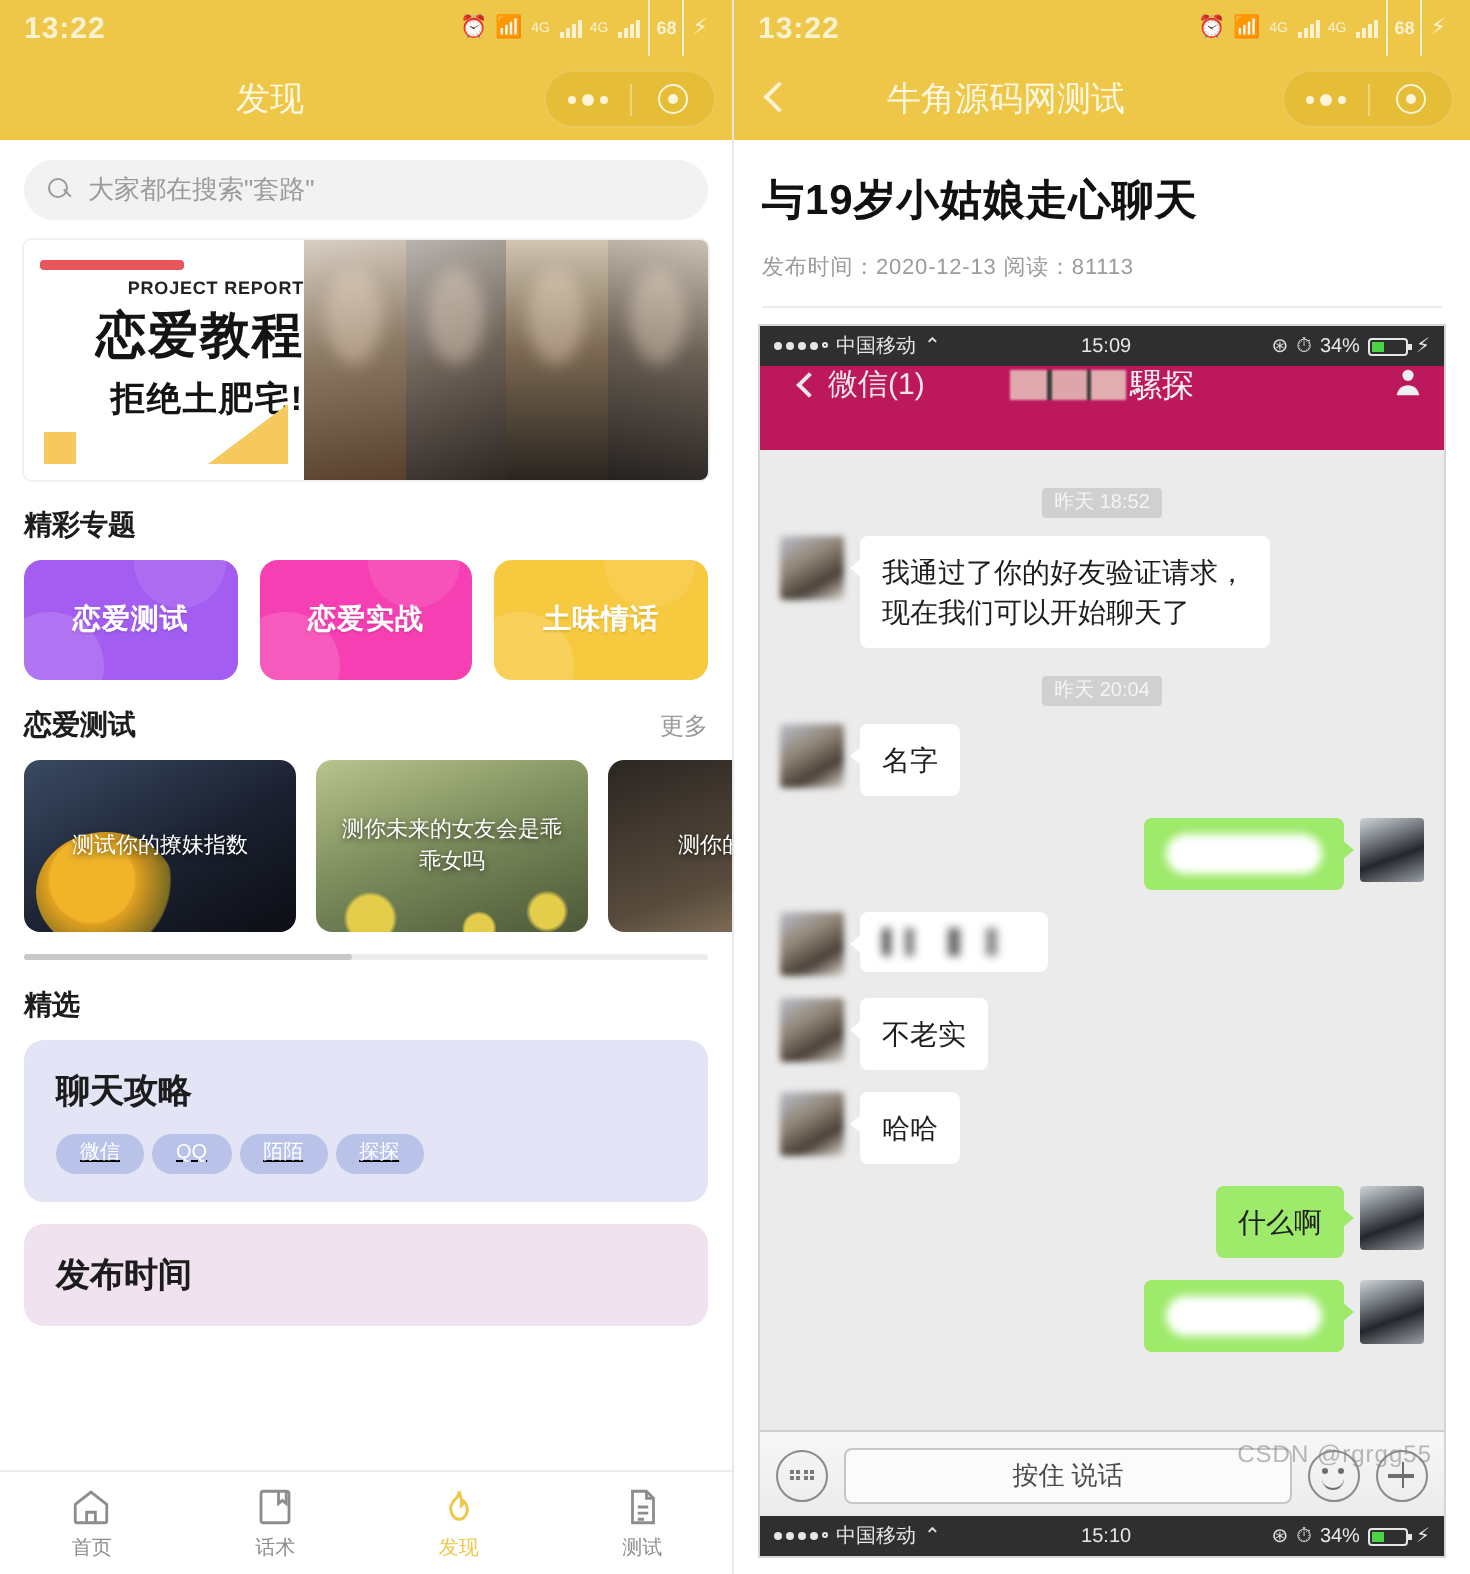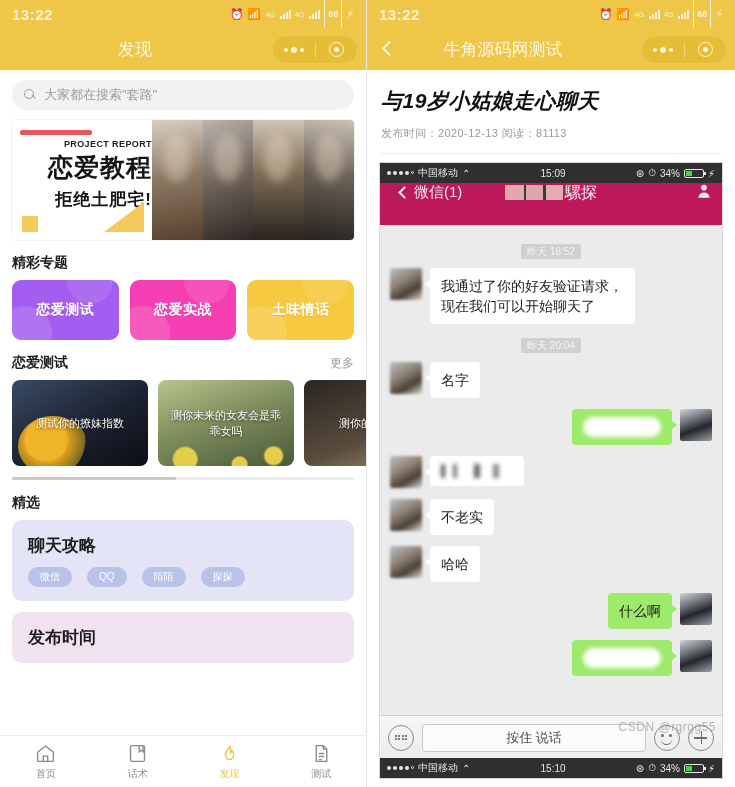--- a/index.html
+++ b/index.html
@@ -171,41 +171,41 @@
     position: absolute; left: 0; top: 0; height: 3px; width: 48%;
     background: #c9c9c9; border-radius: 2px; display: block;
   }
 
   .feat-card {
     margin: 0 12px 11px; border-radius: 10px; padding: 14px 16px; cursor: pointer;
   }
   .fc-purple { background: #e3e4f6; }
   .fc-pink { background: #f0e2ef; }
   .fc-title { font-size: 17px; font-weight: bold; color: #1c1c1c; }
-  .tags { display: flex; gap: 15px; margin-top: 10px; }
+  .tags { display: flex; gap: 4px; margin-top: 10px; text-decoration: underline; }
   .tag {
     background: #b9c2e8; color: #fff; font-size: 10px; border-radius: 10px;
     padding: 4px 12px; line-height: 12px;
   }
 
   
   .tabbar {
     position: absolute; left: 0; bottom: 0; width: 367px; height: 52px;
     background: #fff; border-top: 1px solid #ececec;
     display: flex; align-items: center;
   }
   .tab { flex: 1; display: flex; flex-direction: column; align-items: center; gap: 3px; cursor: pointer; }
   .tab-ico { width: 21px; height: 21px; }
   .tab-label { font-size: 10px; color: #8d8d8d; }
   .tab.active .tab-label { color: #EFC748; }
 
   
   .art-body { height: 717px; background: #fff; overflow: hidden; }
   .art-head { padding: 16px 14px 0; }
-  .art-title { font-size: 21px; font-weight: bold; color: #111; line-height: 29px; letter-spacing: .5px; font-style: italic; }
+  .art-title { font-size: 21px; font-weight: bold; color: #111; line-height: 29px; letter-spacing: .5px; }
   .art-meta { font-size: 11px; color: #9b9b9b; margin-top: 11px; letter-spacing: .4px; }
   .art-rule { height: 1px; background: #ececec; margin: 12px 0 0; }
 
   
   .wx { margin: 8px 12px 0; border: 1px solid #d6d6d6; border-bottom: none; position: relative; overflow: hidden; height: 596px; }
   .wx-status {
     height: 20px; background: #2f2f2f; color: #e6e6e6;
     display: flex; align-items: center; justify-content: space-between;
     padding: 0 7px; font-size: 10px;
   }

